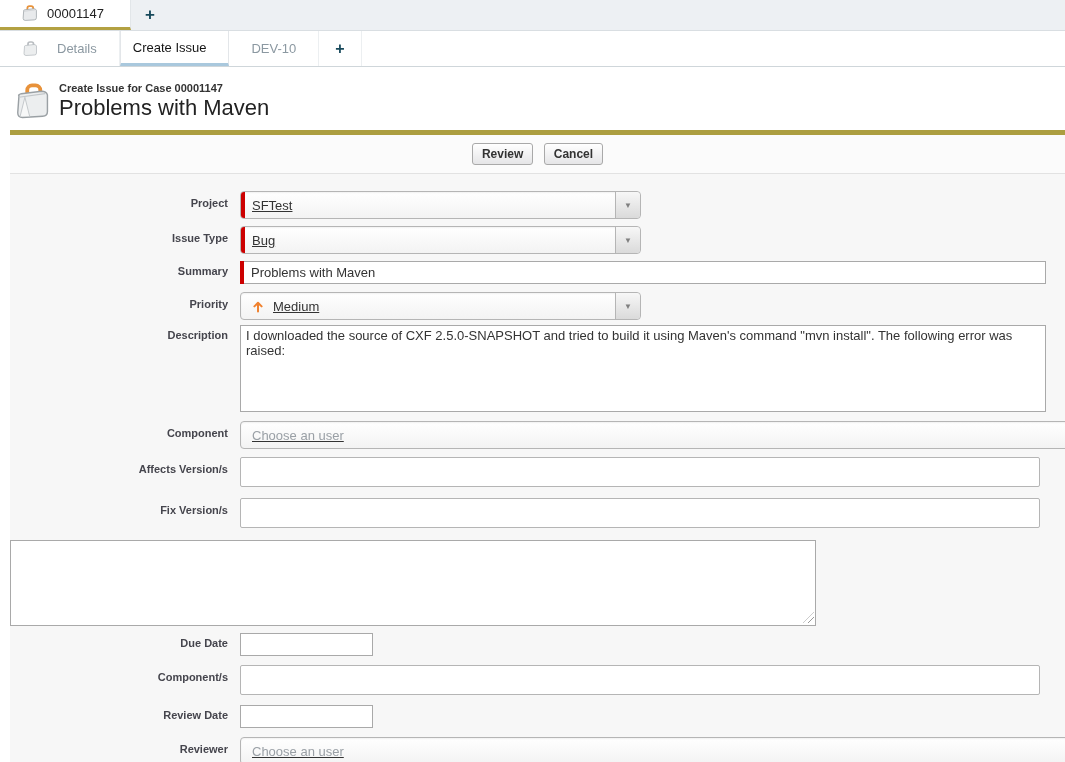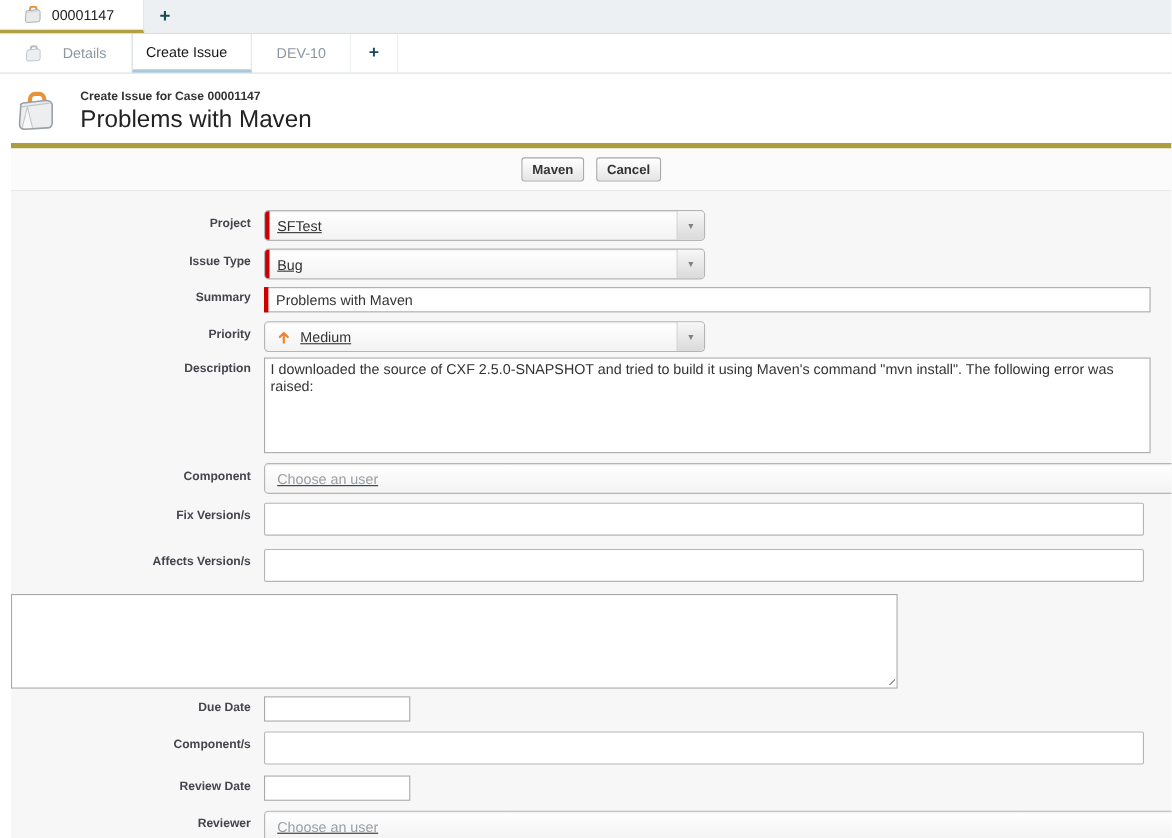--- a/index.html
+++ b/index.html
@@ -19,21 +19,21 @@
   .subtabs { height:36px; background:#fff; border-bottom:1px solid #cfd6da;
     display:flex; align-items:stretch; }
   .subtab { display:flex; align-items:center; gap:19px; padding:0 22px;
     font-size:13px; color:#8b98a1; border-right:1px solid #eceff1; }
   .subtab.active { color:#151515; border-left:1px solid #e3e6e9;
     border-right:1px solid #e3e6e9; border-bottom:3px solid #a9c8dd;padding-left:12px; }
   .subtab-plus { color:#17495b; font-weight:bold; font-size:16px;
     display:flex; align-items:center; padding:0 16px; border-right:1px solid #eceff1; cursor:pointer; }
 
   
-  .page-header { display:flex; align-items:flex-end; gap:22px;
+  .page-header { display:flex; align-items:flex-end; gap:8px;
     padding:15px 0 9px 13px; background:#fff; }
   .ph-text .ctx { font-size:11px; font-weight:bold; color:#333; }
   .ph-text .title { font-size:22px; color:#222; margin-top:1px; }
 
   
   .section { margin-left:10px; border-top:5px solid #ac9e40; }
   .section-toolbar { background:#fbfbfb; border-bottom:1px solid #e2e2e2;
     padding:8px 0; text-align:center; }
   .btn { display:inline-block; font-size:12px; font-weight:bold; color:#333;
     font-family:inherit; padding:3px 9px; border:1px solid #a9a9a9; border-radius:3px;
@@ -133,21 +133,21 @@
     </svg>
   </span>
   <div class="ph-text">
     <div class="ctx">Create Issue for Case 00001147</div>
     <div class="title">Problems with Maven</div>
   </div>
 </div>
 
 <div class="section">
   <div class="section-toolbar">
-    <button class="btn">Maven</button>
+    <button class="btn">Review</button>
     <button class="btn">Cancel</button>
   </div>
   <div class="section-body">
 
     <div class="row mb7">
       <div class="lbl">Project</div>
       <div class="ctrl">
         <div class="sel w-narrow">
           <span class="reqbar"></span>
           <span>SFTest</span>
@@ -202,34 +202,34 @@
     <div class="row mb8">
       <div class="lbl">Component</div>
       <div class="ctrl">
         <div class="sel w-wide">
           <span class="placeholder">Choose an user</span>
           <span class="sel-btn">▼</span>
         </div>
       </div>
     </div>
 
+    <div class="row mb11">
+      <div class="lbl">Affects Version/s</div>
+      <div class="ctrl">
+        <div class="box"></div>
+      </div>
+    </div>
+
     <div class="row mb12">
       <div class="lbl">Fix Version/s</div>
       <div class="ctrl">
         <div class="box"></div>
       </div>
     </div>
 
-    <div class="row mb11">
-      <div class="lbl">Affects Version/s</div>
-      <div class="ctrl">
-        <div class="box"></div>
-      </div>
-    </div>
-
     <div class="row mb7">
       <div class="ctrl">
         <textarea class="ta env" style=""></textarea>
         <span class="handle"></span>
       </div>
     </div>
 
     <div class="row mb9">
       <div class="lbl" style="padding-top:4px">Due Date</div>
       <div class="ctrl">

